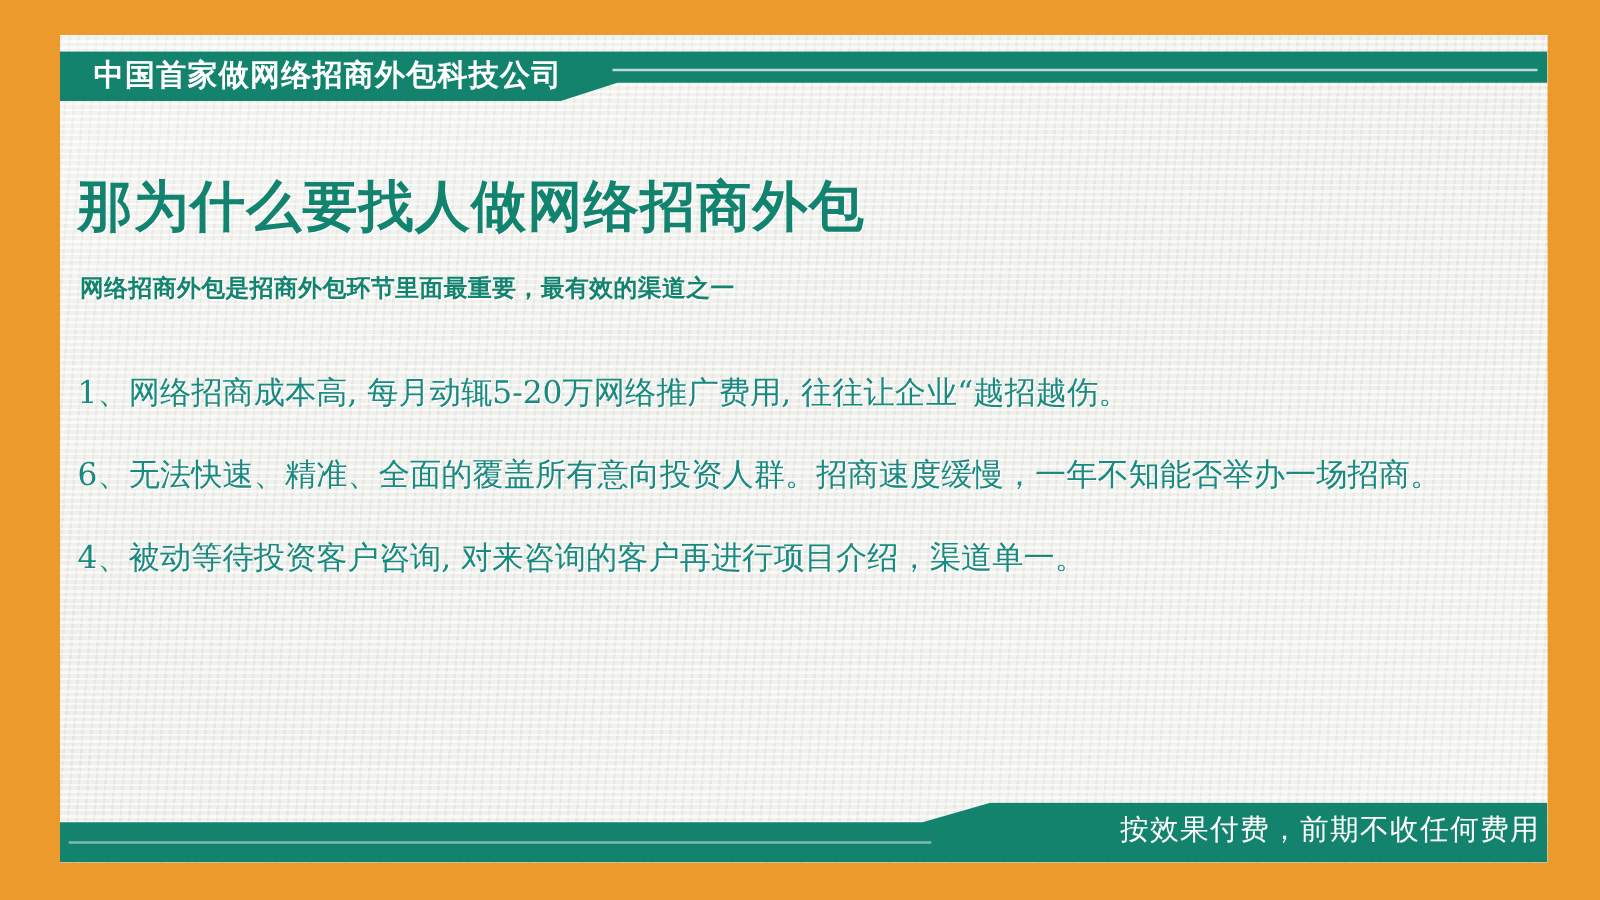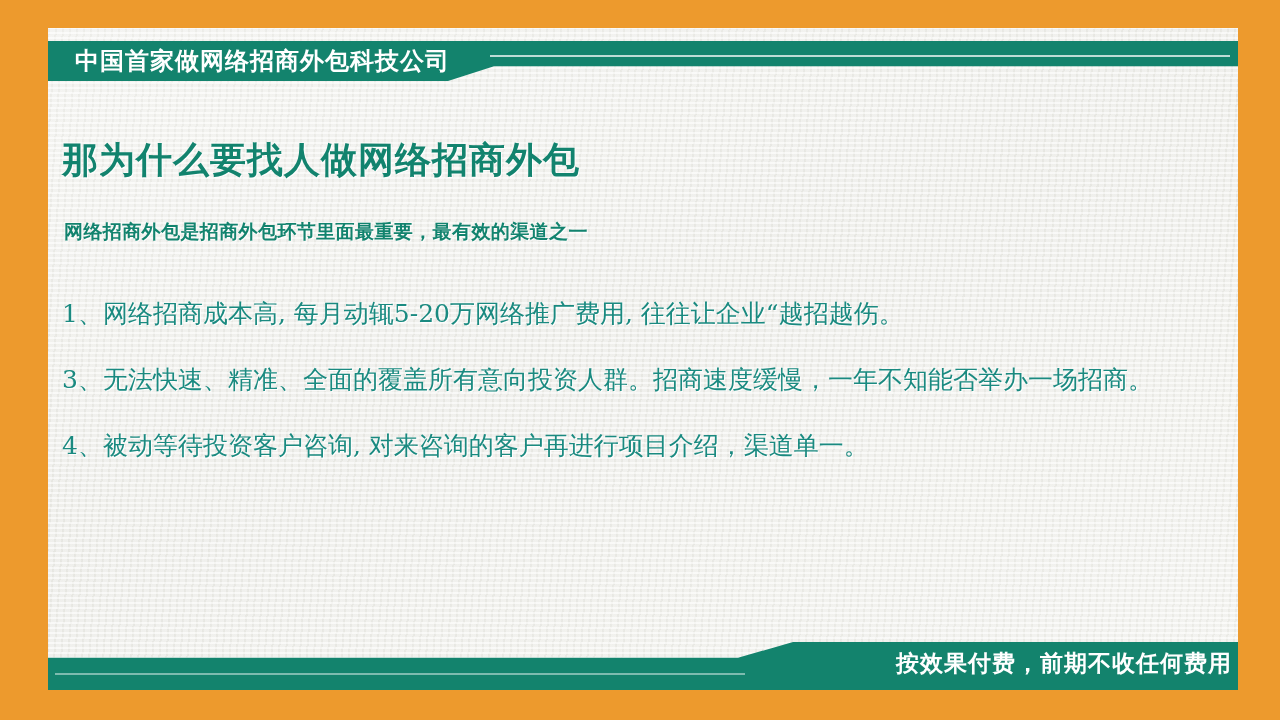--- a/index.html
+++ b/index.html
@@ -74,21 +74,21 @@
     letter-spacing: 1px;
     line-height: 32px;
     white-space: nowrap;
   }
 
   
   #main-title {
     position: absolute;
     left: 62px;
     top: 136px;
-    font-size: 36px;
+    font-size: 44px;
     font-weight: bold;
     color: #12836e;
     letter-spacing: 1px;
     white-space: nowrap;
     text-shadow: 1px 1px 0 rgba(255,255,255,0.85);
   }
 
   
   #subtitle {
     position: absolute;
@@ -144,21 +144,21 @@
     top: 673px;
     width: 690px;
     height: 2px;
     background: rgba(255,255,255,0.45);
   }
   #footer-text {
     position: absolute;
     right: 48px;
     top: 648px;
     font-size: 23px;
-    font-weight: bold;
+    font-weight: normal;
     color: #ffffff;
     letter-spacing: 1px;
     white-space: nowrap;
   }
 </style>
 </head>
 <body>
 
 <div id="slide">
 
@@ -169,21 +169,21 @@
   <div id="header-title">中国首家做网络招商外包科技公司</div>
 
   <div id="main-title">那为什么要找人做网络招商外包</div>
 
   <div id="subtitle">
     <div>网络招商外包是招商外包环节里面最重要，最有效的渠道之一</div>
   </div>
 
   <div id="body-list">
     <div class="para">1、网络招商成本高, 每月动辄5-20万网络推广费用, 往往让企业“越招越伤。</div>
-    <div class="para">3、无法快速、精准、全面的覆盖所有意向投资人群。招商速度缓慢，一年不知能否举办一场招商。</div>
+    <div class="para">6、无法快速、精准、全面的覆盖所有意向投资人群。招商速度缓慢，一年不知能否举办一场招商。</div>
     <div class="para">4、被动等待投资客户咨询, 对来咨询的客户再进行项目介绍，渠道单一。</div>
   </div>
 
   <div id="footer-banner"></div>
   <div id="footer-rule"></div>
   <div id="footer-text">按效果付费，前期不收任何费用</div>
 
 </div>
 
 </body></html>

